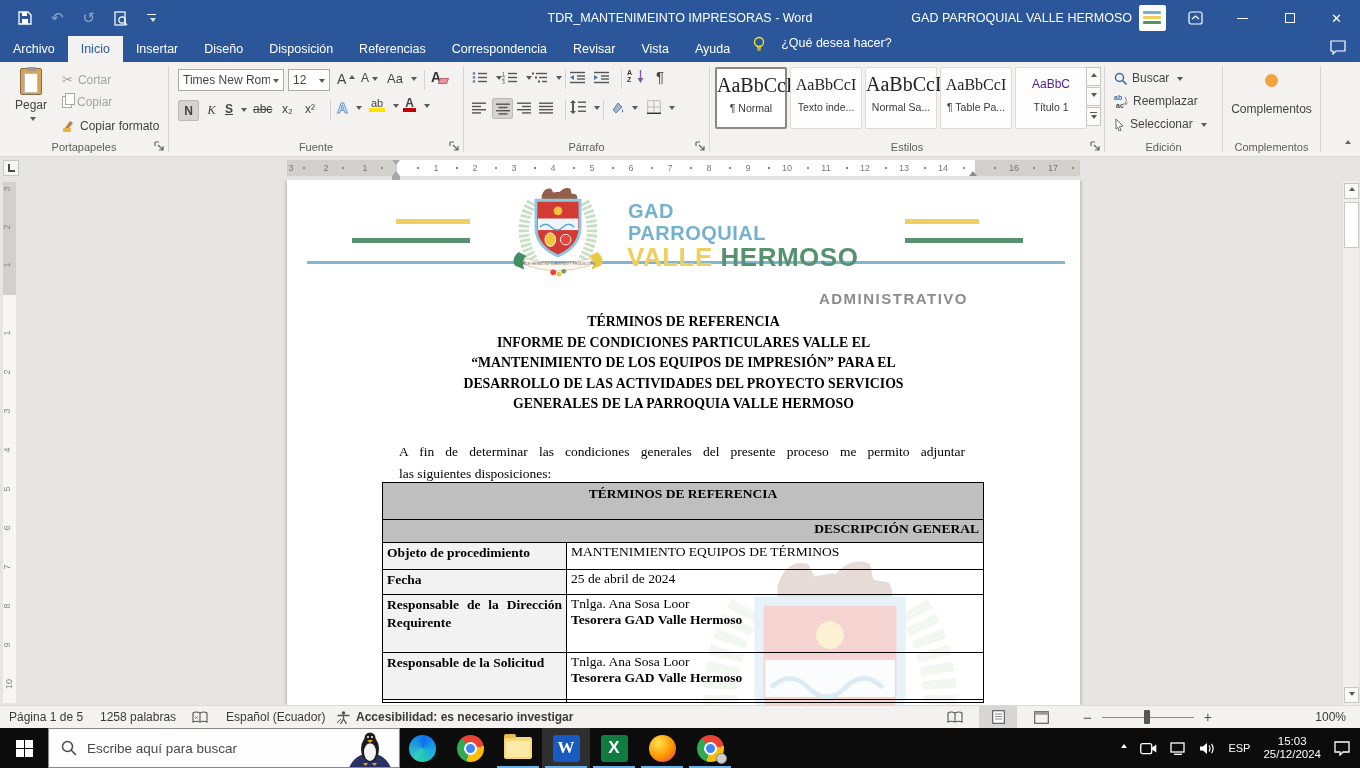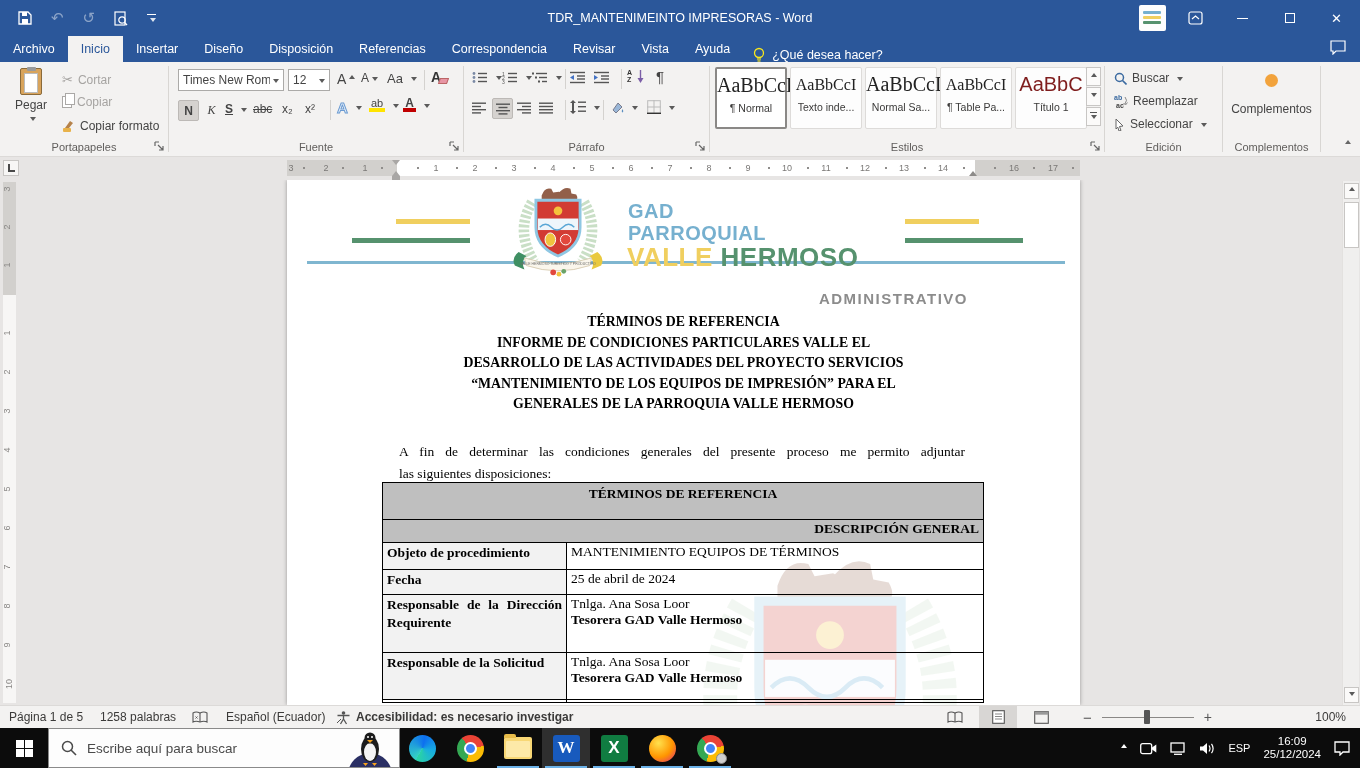--- a/index.html
+++ b/index.html
@@ -21,41 +21,41 @@
   .avatar i{position:absolute;height:3px;border-radius:1px}
   .winbtns{position:absolute;right:0;top:0;display:flex;height:36px}
   .wbtn{width:47px;height:36px;display:flex;align-items:center;justify-content:center;font-size:13px}
   .rest{width:10px;height:10px;border:1px solid #fff;position:relative;background:var(--c-titlebar,#2b579a)}
   .rest::before{content:"";position:absolute;left:2px;top:-4px;width:10px;height:10px;border:1px solid #fff;z-index:-1}
 
   
   .tabsrow{position:relative;height:26px;background:var(--c-titlebar,#2b579a);display:flex;color:#fff;font-size:12.5px}
   .tab{padding:0 13px;display:flex;align-items:center;cursor:default}
   .tab.active{background:#f3f2f1;color:var(--c-accent,#2b579a)}
-  .tellme{display:flex;align-items:flex-end;gap:7px;padding:0 10px}
+  .tellme{display:flex;align-items:flex-start;gap:16px;padding:0 10px}
   .cmt{position:absolute;right:14px;top:4px}
 
   
   .ribbon{position:relative;height:95px;background:#f3f2f1;border-bottom:1px solid #dcdad8;font-size:12px;color:#444}
   .grp{position:absolute;top:0;height:94px}
   .glabel{position:absolute;bottom:3px;left:0;right:0;text-align:center;font-size:11px;color:#605e5c}
   .gsep{position:absolute;top:4px;height:86px;width:1px;background:#d8d6d3}
   .launch{position:absolute;bottom:4px;right:3px;width:11px;height:11px}
   .rbtn{position:absolute;display:flex;align-items:center;gap:5px;white-space:nowrap}
   .rbtn.dis{color:#a6a4a2}
   .sq{display:inline-flex;align-items:center;justify-content:center;width:21px;height:21px;border-radius:2px}
   .sq.on{background:#d5d2cf;border:1px solid #bcb9b6}
   .combo{height:22px;border:1px solid #abaaa8;background:#fff;display:flex;align-items:center;padding:0 4px;justify-content:space-between}
   .msep{display:inline-block;width:1px;height:20px;background:#d4d2cf;margin:0 3px}
   .bigbtn{position:absolute;display:flex;flex-direction:column;align-items:center;gap:3px}
   .stycard{width:72px;height:62px;background:#fdfdfd;border:1px solid #dddbd9;border-radius:2px;text-align:center;padding-top:9px;flex:none}
   .stycard.sel{border:2px solid #8a8886;background:#fff}
   .stycard .prev{font-family:"Liberation Serif",serif;font-size:20px;color:#222;line-height:15px}
   .stycard .nm{font-size:10.5px;color:#3b3a39;margin-top:9px}
-  .stycard.h1 .prev{color:#7f1d1d;font-size:20px;font-family:"Liberation Sans",sans-serif}
+  .stycard.h1 .prev{color:#4c1d95;font-size:12px;font-family:"Liberation Sans",sans-serif}
   .scrbtn{width:15px;height:19px;border:1px solid #c8c6c4;background:#fbfaf9;display:flex;align-items:center;justify-content:center}
   .hlbar{display:block;height:4px;width:16px;margin-top:-1px}
 
   
   .rulerrow{position:relative;height:23px;background:#e7e5e4}
   .tabsel{position:absolute;left:3px;top:3px;width:16px;height:16px;background:#f7f6f5;border:1px solid #c8c6c4}
   .tabsel i{position:absolute;left:4px;top:3px;width:7px;height:8px;border-left:2px solid #4a4a4a;border-bottom:2px solid #4a4a4a}
   #hruler{position:absolute;left:287px;top:3px;width:793px;height:16px;background:#d2d0cd}
   #hruler .white{position:absolute;left:110px;width:578px;top:0;bottom:0;background:#fff}
   .rnum{position:absolute;top:2px;transform:translateX(-50%);font-size:9px;color:#7a7876;line-height:12px}
@@ -151,20 +151,21 @@
       <span class="dis" style="font-size:15px">↶</span>
       <span class="dis" style="font-size:15px">↺</span>
       <svg width="14" height="15" viewBox="0 0 14 15">
           <rect x="1" y="1" width="10" height="13" fill="none" stroke="#fff" stroke-width="1.2"></rect>
           <circle cx="8" cy="9" r="3.2" fill="none" stroke="#fff" stroke-width="1.2"></circle>
           <line x1="10.5" y1="11.5" x2="13" y2="14" stroke="#fff" stroke-width="1.4"></line>
         </svg>
       <span style="border-top:1px solid #fff;padding-top:1px;line-height:4px"><i class="car w"></i></span>
     </div>
     <div class="tb-title">TDR_MANTENIMEINTO IMPRESORAS  -  Word</div>
+    <div class="account">GAD PARROQUIAL VALLE HERMOSO</div>
     <div class="avatar">
       <i style="left:4px;top:6px;width:18px;background:#76b0cf"></i>
       <i style="left:4px;top:11px;width:18px;background:#f0cf5f"></i>
       <i style="left:4px;top:16px;width:18px;background:#56926e"></i>
     </div>
     <div class="winbtns">
       <div class="wbtn">
         <svg width="15" height="14" viewBox="0 0 15 14">
             <rect x="1" y="1" width="13" height="12" rx="2" fill="none" stroke="#fff" stroke-width="1.2"></rect>
             <path d="M4,8 l3.5,-3 3.5,3" fill="none" stroke="#fff" stroke-width="1.2"></path>
@@ -633,22 +634,22 @@
         </svg>
       <div class="logo-txt" style="left:341px;top:20px;font-size:20px;color:var(--c-logo_blue,#76b0cf)">GAD</div>
       <div class="logo-txt" style="left:341px;top:42px;font-size:20px;color:var(--c-logo_blue,#76b0cf)">PARROQUIAL</div>
       <div class="logo-txt" style="left:340px;top:62px;font-size:26px"><span style="color:var(--c-logo_yellow,#f0cf5f)">VALLE</span> <span style="color:var(--c-logo_green,#56926e)">HERMOSO</span></div>
 
       <div class="admin" style="right:112px;top:110px">ADMINISTRATIVO</div>
 
       <div class="titleblock">
         <div>TÉRMINOS DE REFERENCIA</div>
         <div>INFORME DE CONDICIONES PARTICULARES VALLE EL</div>
+        <div>“MANTENIMIENTO DE LOS EQUIPOS DE IMPRESIÓN” PARA EL</div>
         <div>DESARROLLO DE LAS ACTIVIDADES DEL PROYECTO SERVICIOS</div>
-        <div>“MANTENIMIENTO DE LOS EQUIPOS DE IMPRESIÓN” PARA EL</div>
         <div>GENERALES DE LA PARROQUIA VALLE HERMOSO</div>
       </div>
 
       <div class="intro">
         <div class="just">A fin de determinar las condiciones generales del presente proceso me permito adjuntar</div>
         <div>las siguientes disposiciones:</div>
       </div>
 
       <svg class="wm" width="340" height="310" viewBox="0 0 110 100">
           <use href="#crest"></use>
@@ -835,19 +836,19 @@
         </svg>
       <svg width="16" height="13">
           <rect x="1" y="1" width="13" height="9" fill="none" stroke="#fff" stroke-width="1.3"></rect>
           <line x1="4" y1="12.3" x2="12" y2="12.3" stroke="#fff" stroke-width="1.3"></line>
         </svg>
       <svg width="16" height="13">
           <path d="M1,4.5 h3 L8,1 v11 L4,8.5 h-3 z" fill="#fff"></path>
           <path d="M10,3.5 q2,3 0,6 M12.5,1.8 q3.2,4.7 0,9.4" stroke="#fff" stroke-width="1.2" fill="none"></path>
         </svg>
       <span>ESP</span>
-      <span class="clock"><span>16:09</span><br><span>25/12/2024</span></span>
+      <span class="clock"><span>15:03</span><br><span>25/12/2024</span></span>
       <svg width="16" height="15">
           <path d="M1,1 h14 v10 h-6 l-3,3 v-3 h-5 z" fill="none" stroke="#fff" stroke-width="1.3"></path>
         </svg>
     </div>
   </div>
 </div>
 
 </body></html>

